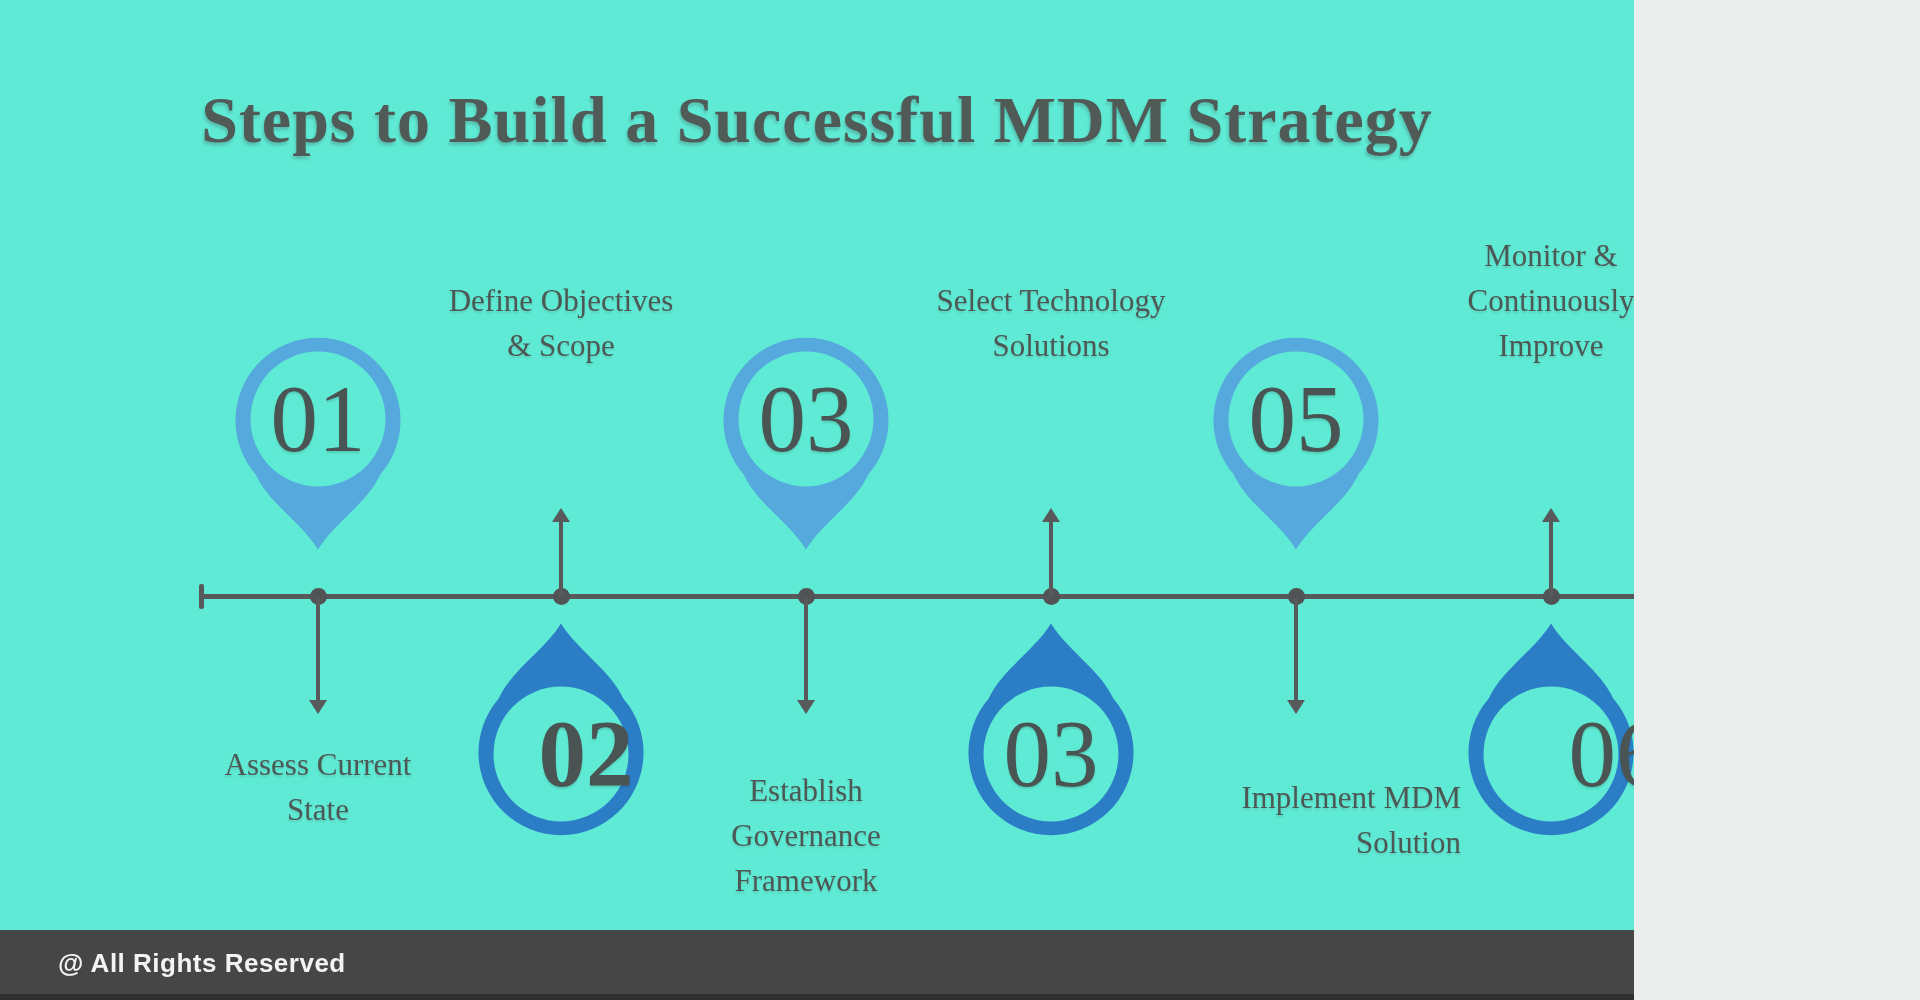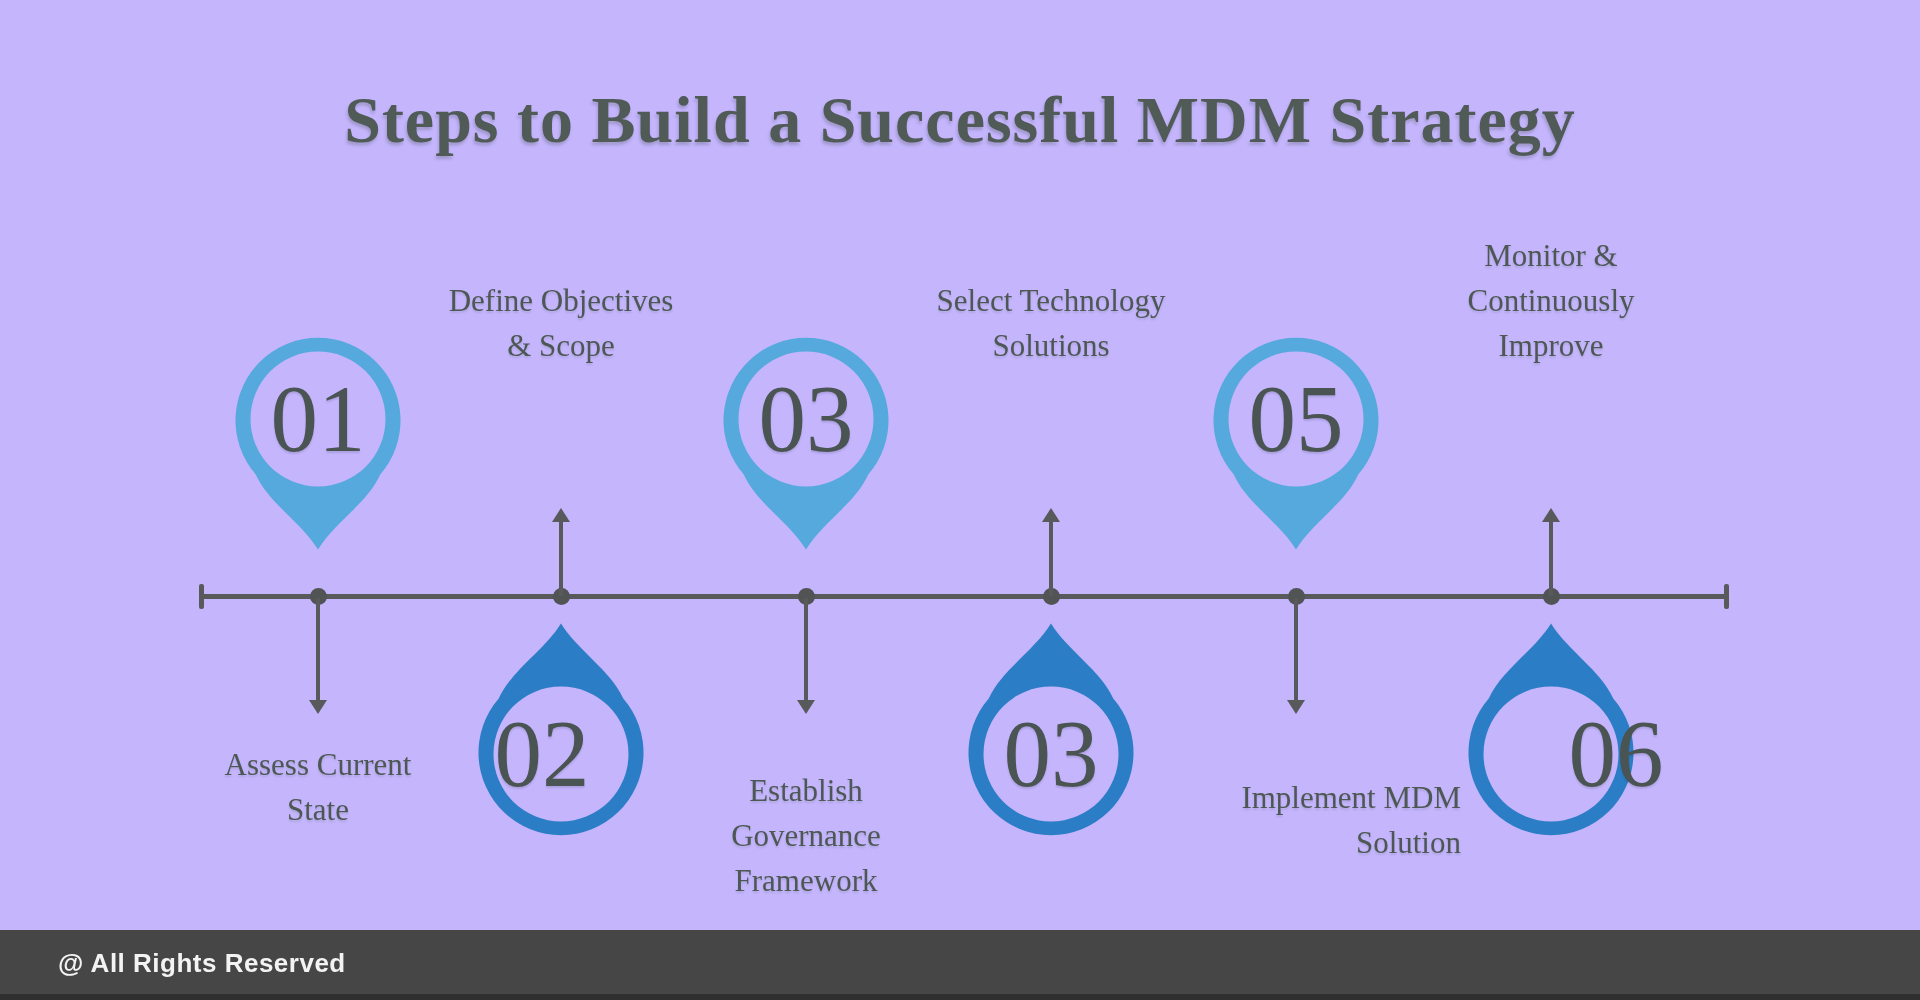--- a/index.html
+++ b/index.html
@@ -1,17 +1,17 @@
 <!DOCTYPE html>
 <html><head>
 <meta charset="utf-8">
 <style>
   html,body{margin:0;padding:0;background:#eceded;}
-  .canvas{position:relative;width:1920px;height:1000px;background:#c4b5fd;overflow:hidden;
-          font-family:"Liberation Serif","DejaVu Serif",serif;}
+  .canvas{position:relative;width:1593px;height:1000px;background:#5eead4;overflow:hidden;
+          font-family:"Liberation Serif","DejaVu Serif",serif;padding-left:41px;}
 
   .title{position:absolute;left:0;right:0;top:82px;margin:0;text-align:center;
          font-family:"Liberation Serif","DejaVu Serif",serif;font-weight:700;font-size:66px;
          color:#505a57;letter-spacing:1px;text-shadow:-1px 3px 3px rgba(70,80,78,0.28);}
 
   
   .timeline{position:absolute;left:202px;top:594px;width:1524px;height:5px;background:#58595a;}
   .cap{position:absolute;top:584px;width:5px;height:25px;background:#58595a;border-radius:2px;}
   .dot{position:absolute;top:588px;width:17px;height:17px;border-radius:50%;background:#525354;}
 
@@ -82,21 +82,21 @@
 State</div>
   </div>
 
   <div>
     <div class="pin below pin-dark" style="left:471px;top:616px;">
       <svg viewBox="0 0 120 150">
           <path fill-rule="evenodd" d="M60 145 C49 127 27 114 18.5 95 A55 55 0 1 1 101.5 95 C93 114 71 127 60 145 Z
            M60 13 A45 45 0 1 0 60 103 A45 45 0 1 0 60 13 Z"></path>
         </svg>
     </div>
-    <div class="num" style="left:452px;top:694px;">02</div>
+    <div class="num" style="left:496px;top:694px;font-weight:bold;">02</div>
     <div class="dot" style="left:553px;"></div>
     <div class="arrow up" style="left:552px;">
       <div class="stem"></div>
         <div class="head"></div>
     </div>
     <div class="label" style="left:396px;top:278px;">Define Objectives
 &amp; Scope</div>
   </div>
 
   <div>

